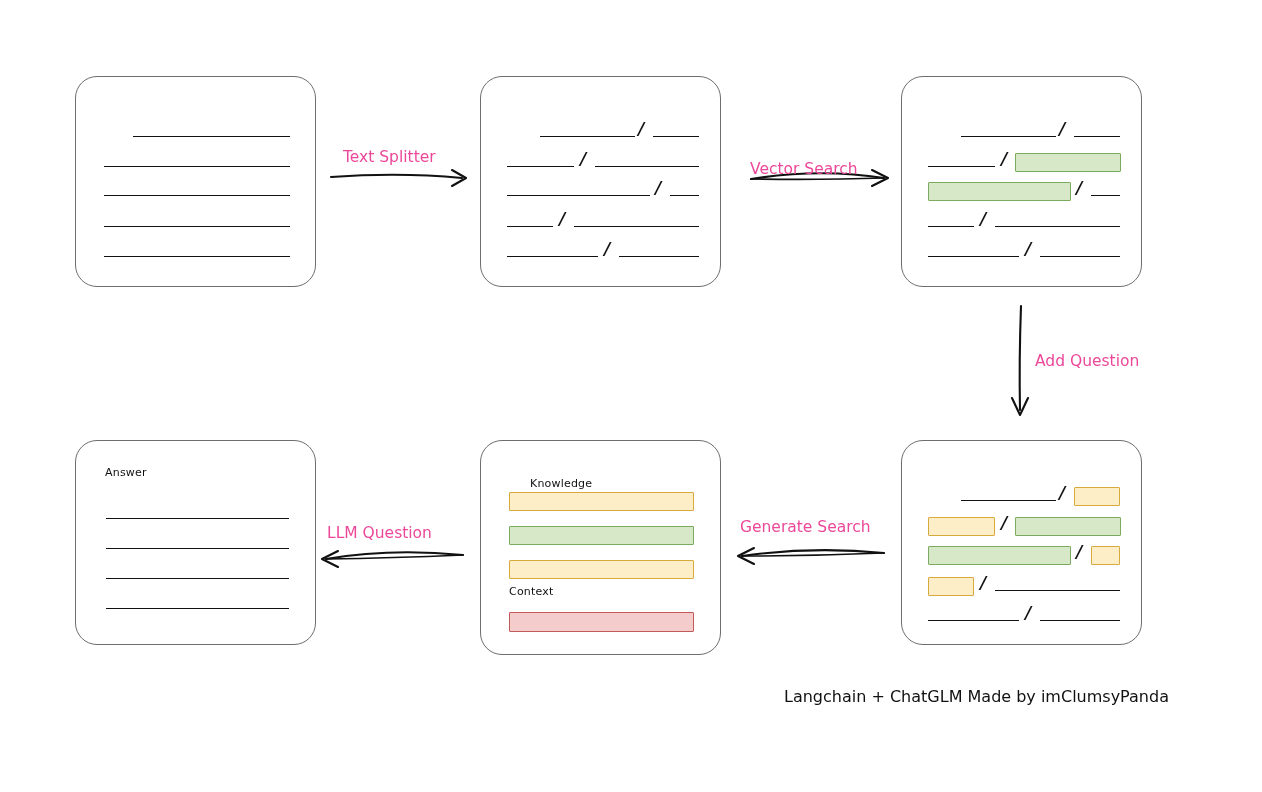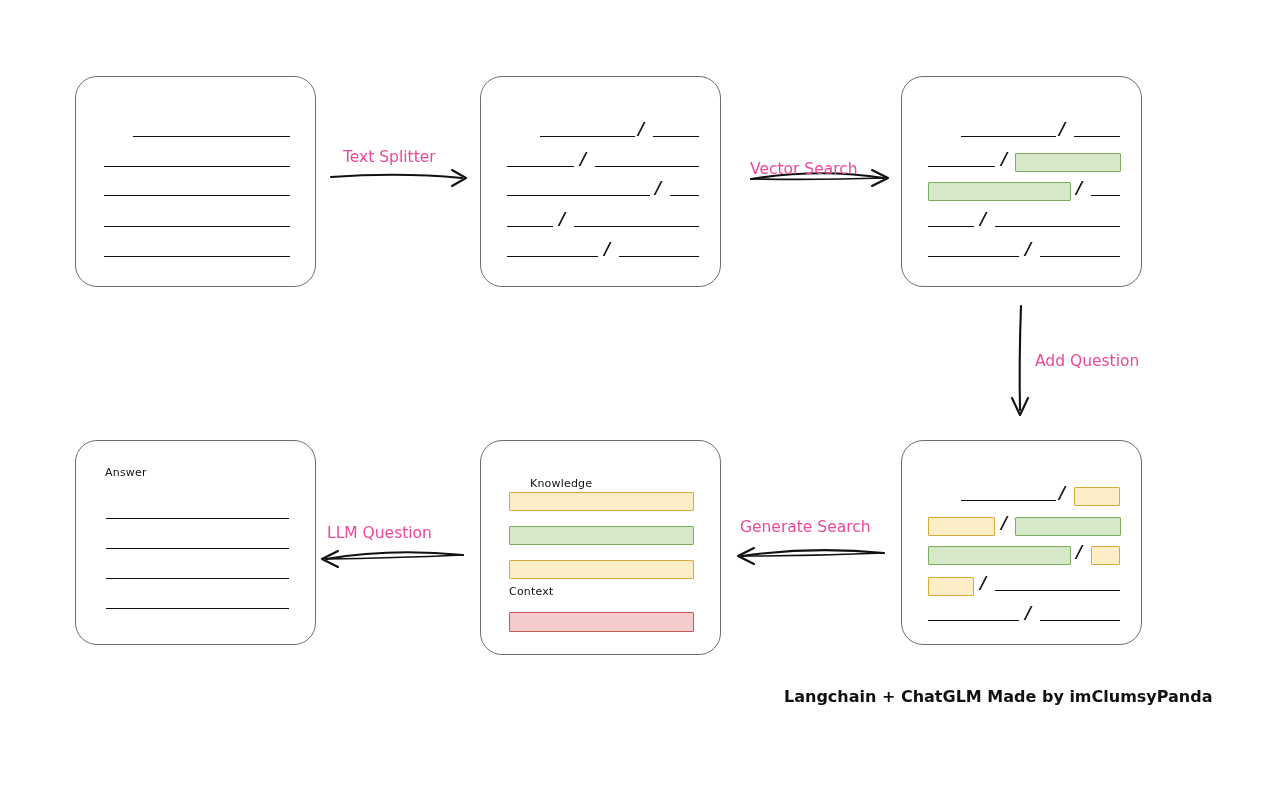--- a/index.html
+++ b/index.html
@@ -67,21 +67,20 @@
     color: #ec4899;
     white-space: nowrap;
     font-family: "DejaVu Sans", sans-serif;
   }
   .footer-note {
     position: absolute;
     font-size: 16px;
     color: #111111;
     white-space: nowrap;
     font-family: "DejaVu Sans", sans-serif;
-    font-weight: bold;
   }
   svg.arrows {
     position: absolute;
     left: 0; top: 0;
     width: 1262px;
     height: 792px;
     pointer-events: none;
     overflow: visible;
   }
 </style>

